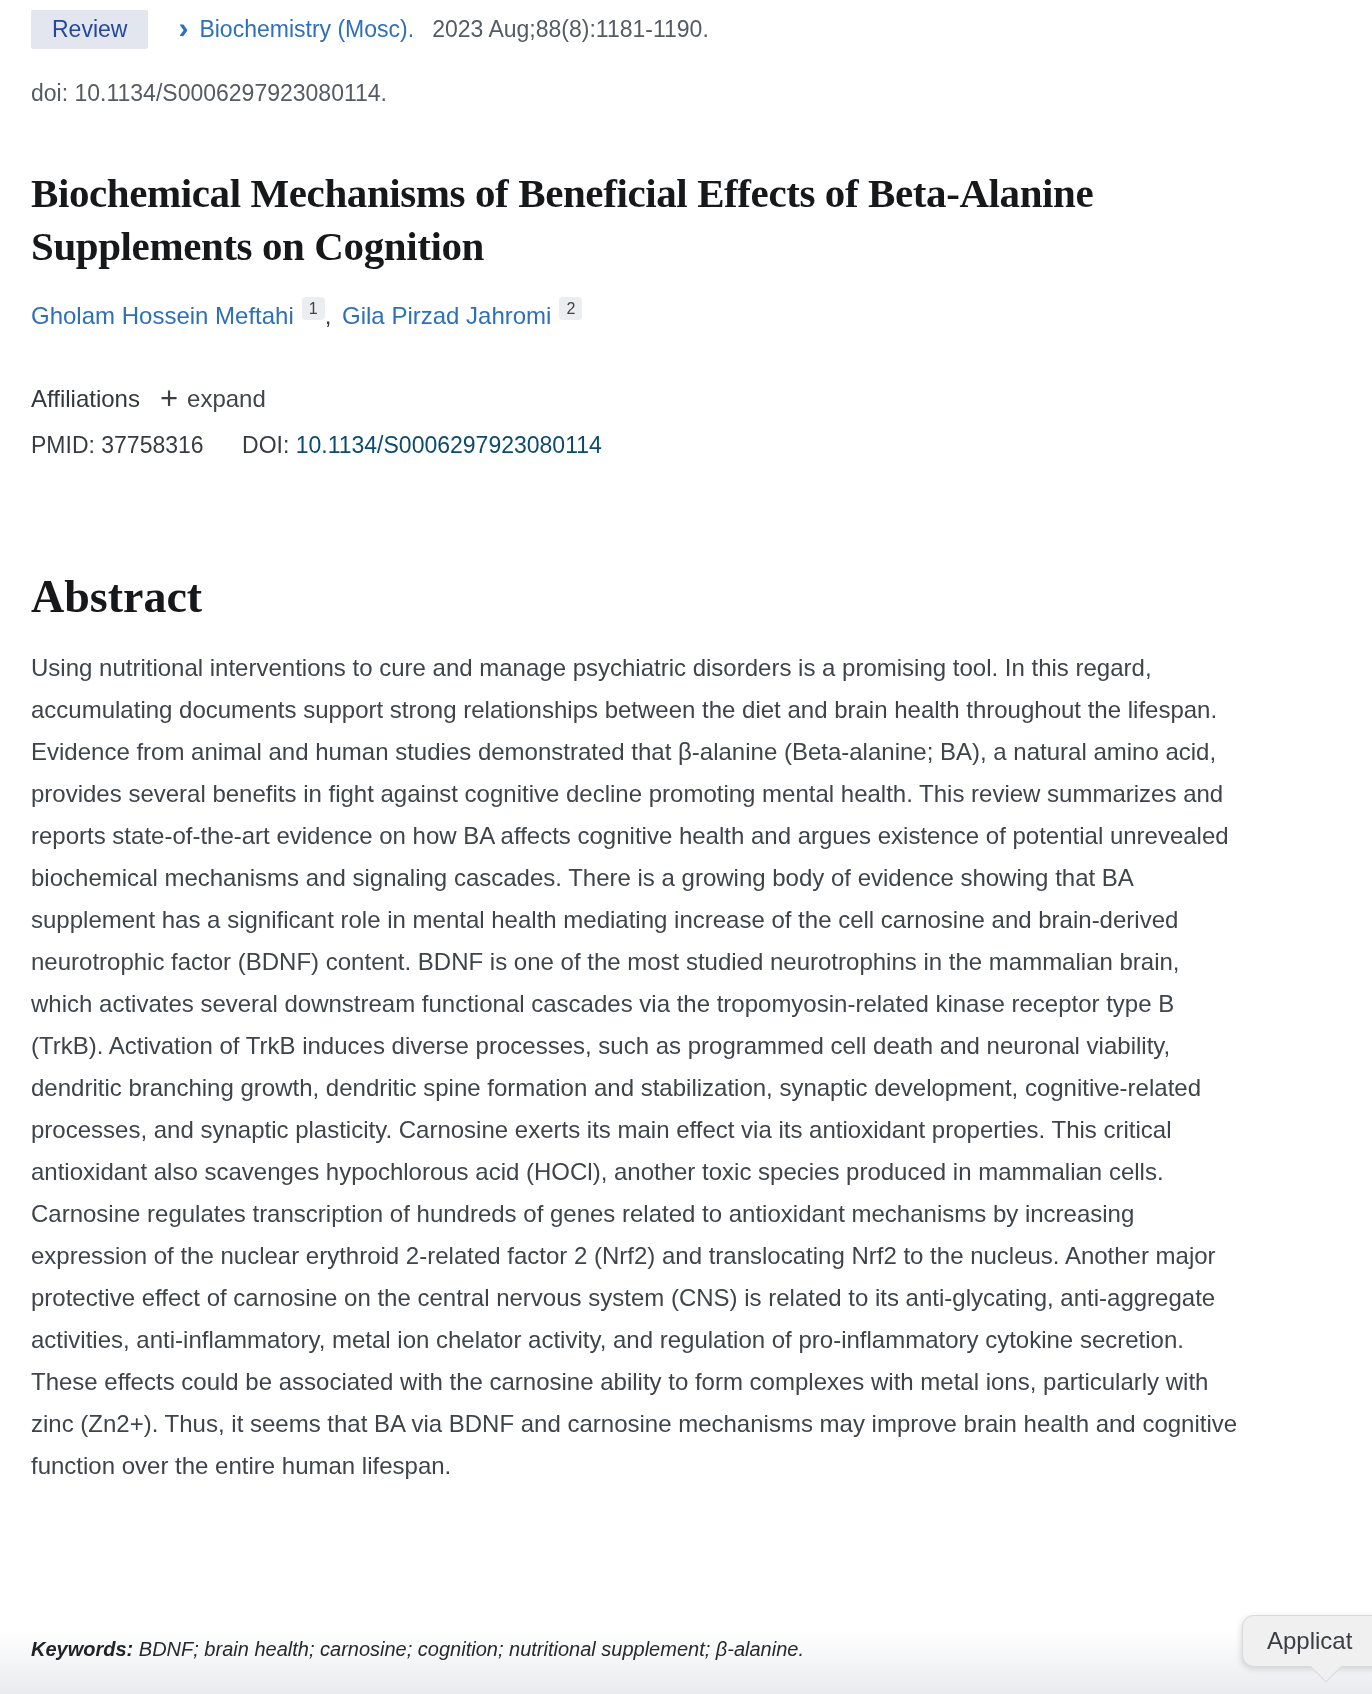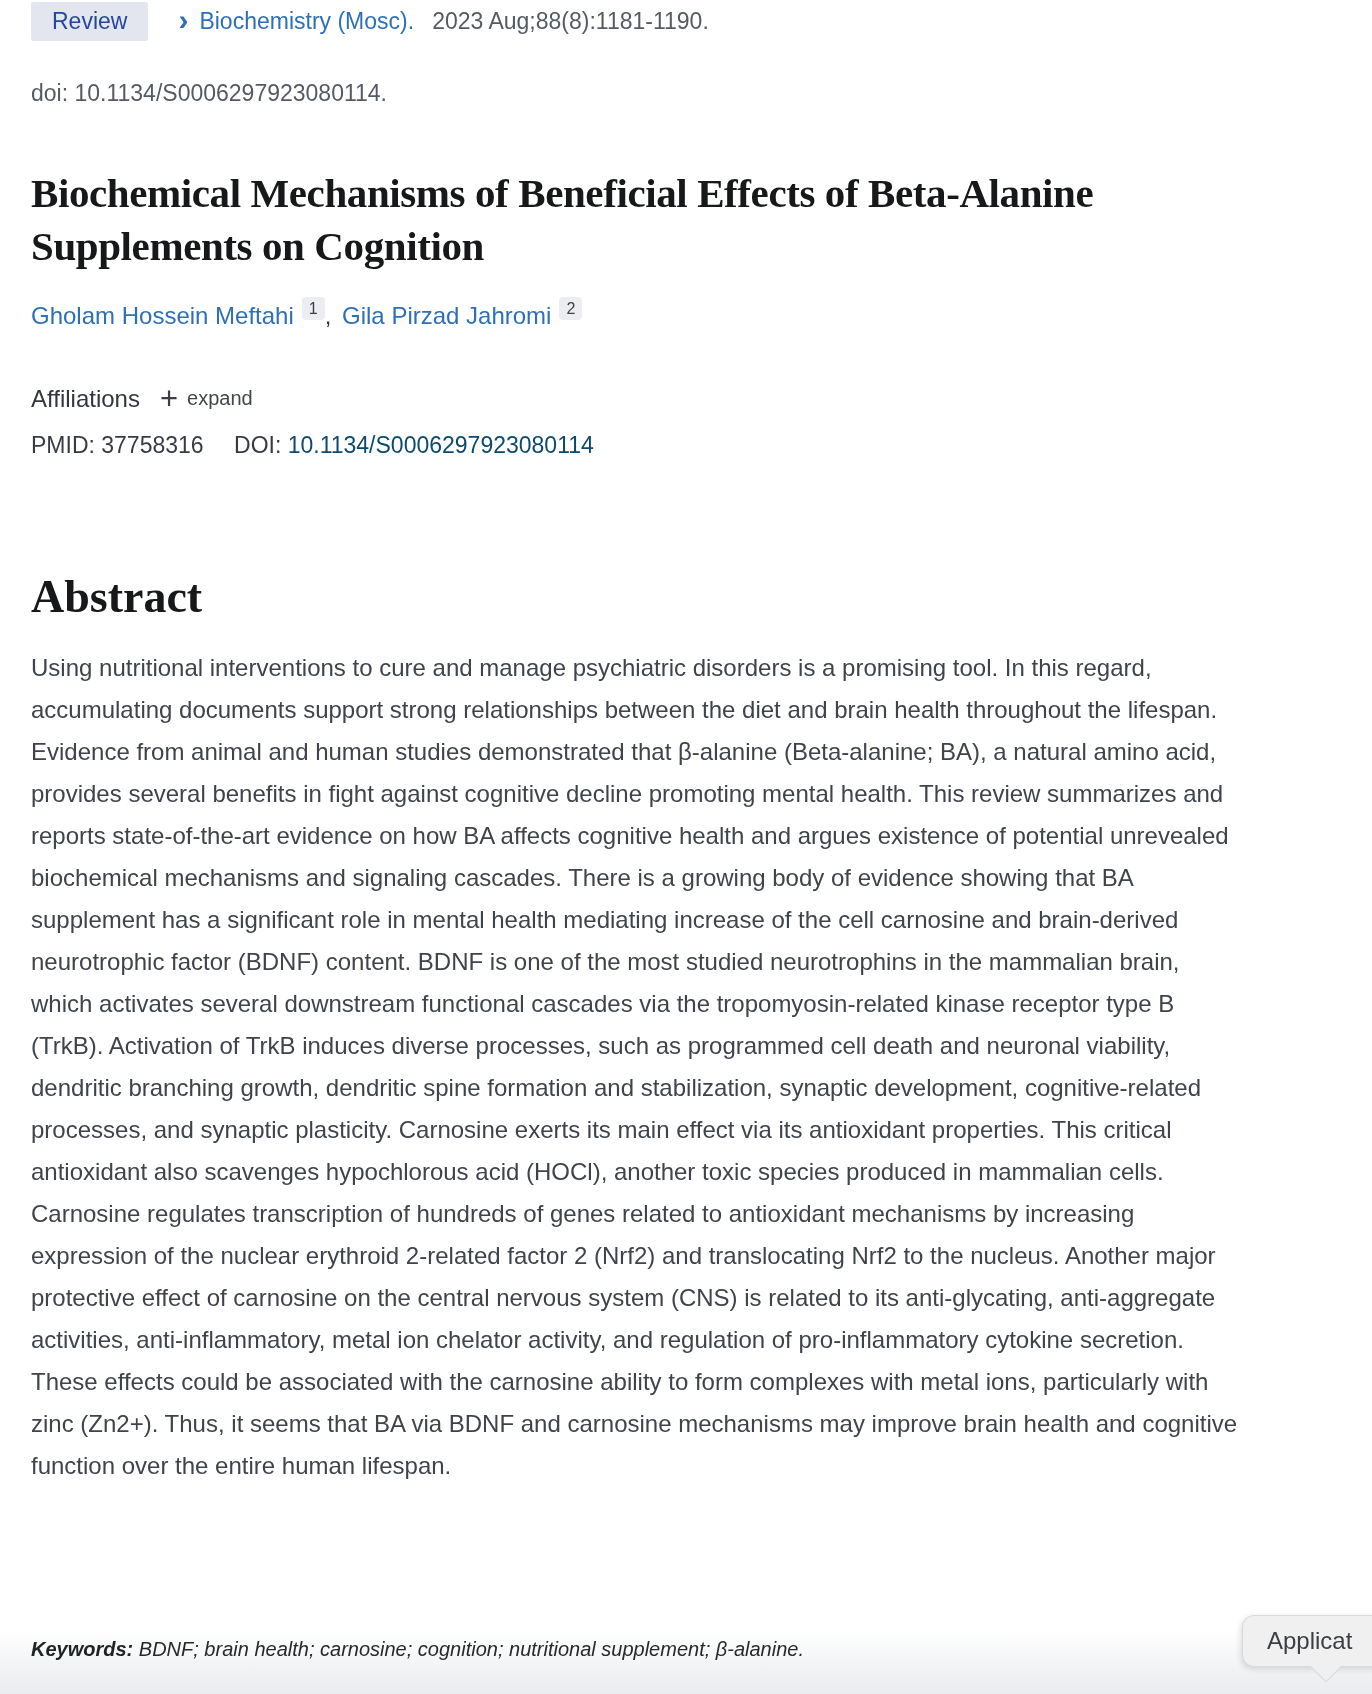--- a/index.html
+++ b/index.html
@@ -7,21 +7,21 @@
   body {
     width: 1372px;
     height: 1694px;
     overflow: hidden;
     position: relative;
     font-family: "Liberation Sans", sans-serif;
     background: linear-gradient(180deg, #ffffff 0%, #ffffff 96.2%, #e9ebee 100%);
   }
 
   .header-row {
-    position: absolute; left: 31px; top: 2px;
+    position: absolute; left: 31px; top: 10px;
     display: flex; align-items: center;
     font-size: 23px; line-height: 1;
   }
   .badge {
     background: #e3e6ef; color: #24489c;
     padding: 8px 21px; border-radius: 2px;
     font-size: 23px;
   }
   .chevron-icon {
     color: #2e70b8; font-size: 30px; font-weight: 700;
@@ -59,27 +59,27 @@
   .author-sep { margin-right: 4px; }
 
   .affil-row {
     position: absolute; left: 31px; top: 383px;
     display: flex; align-items: center;
     font-size: 24px; color: #33373d;
   }
   .affil-label { margin-right: 20px; text-align: center; }
   .expand-btn { display: flex; align-items: center; cursor: pointer; color: #41454c; }
   .plus-icon { font-size: 31px; font-weight: 300; line-height: 1; margin-right: 9px; color: #3c4046; }
-  .expand-label { font-size: 20px; }
+  .expand-label { font-size: 24px; }
 
   .pmid-row {
     position: absolute; left: 31px; top: 432px;
     font-size: 23px; color: #383c42;
   }
-  .doi-label { margin-left: 24px; }
+  .doi-label { margin-left: 32px; }
   .doi-link { color: #0c4a6e; text-decoration: none; cursor: pointer; }
 
   .abstract-heading {
     position: absolute; left: 31px; top: 532px;
     font-family: "Liberation Serif", serif;
     font-weight: 700; font-size: 46px; color: #17181a;
   }
 
   .abstract-text {
     position: absolute; left: 31px; top: 647px;

